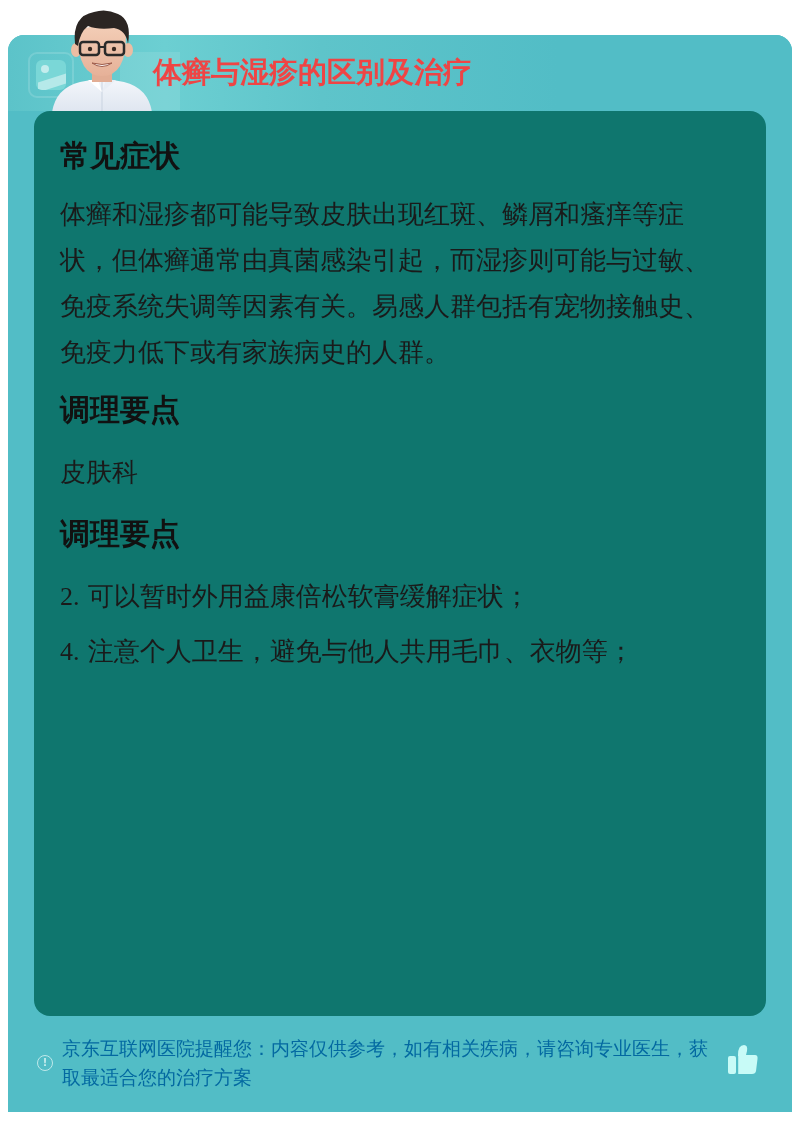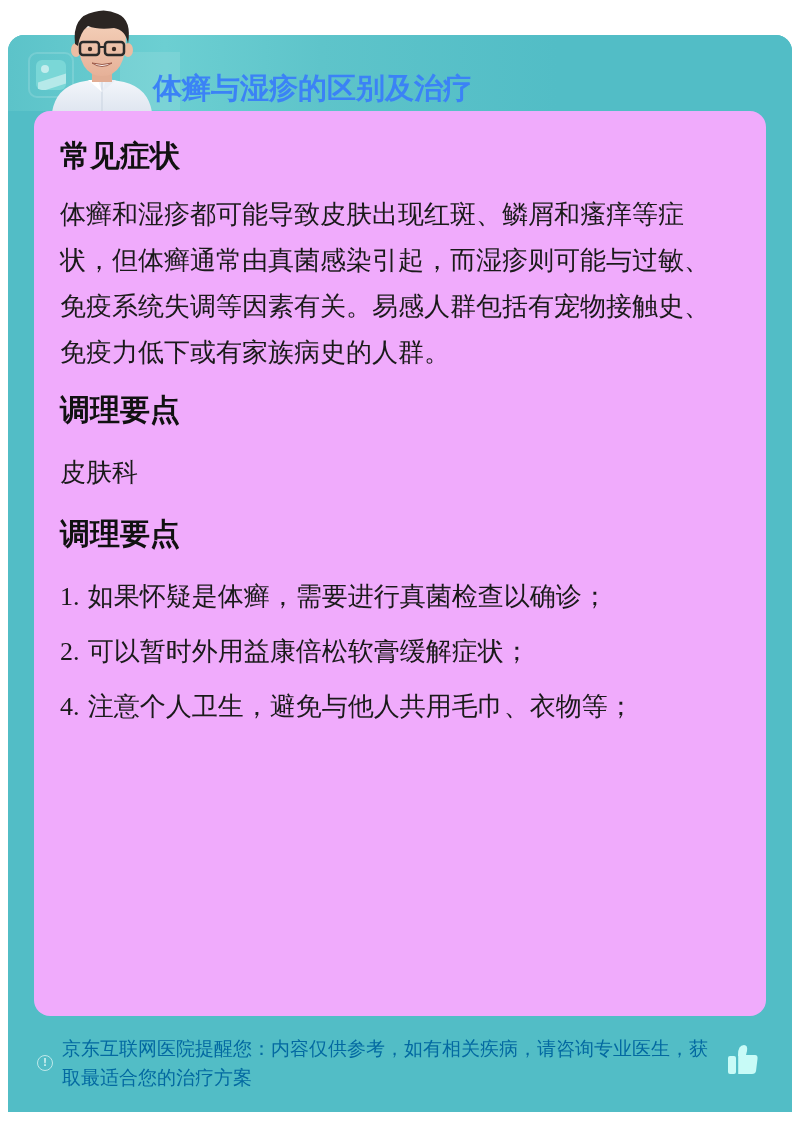--- a/index.html
+++ b/index.html
@@ -31,26 +31,26 @@
   .img-placeholder .pic .sun {
     position: absolute; left: 5px; top: 5px; width: 8px; height: 8px; border-radius: 50%;
     background: rgba(255,255,255,0.55);
   }
   .img-placeholder .pic .hill {
     position: absolute; left: 2px; top: 17px; width: 34px; height: 10px;
     background: rgba(255,255,255,0.45); transform: skewY(-18deg);
   }
   .avatar { position: absolute; left: 48px; top: 6px; width: 108px; height: 106px; }
   .title {
-    position: absolute; left: 153px; top: 68px; height: 40px; line-height: 40px;
-    color: #3b82f6; font-size: 29px; font-weight: bold; letter-spacing: 0px;
+    position: absolute; left: 153px; top: 52px; height: 40px; line-height: 40px;
+    color: #ef4444; font-size: 29px; font-weight: bold; letter-spacing: 0px;
   }
   .card {
     position: absolute; left: 34px; top: 111px; width: 732px; height: 905px;
-    background: #f0abfc; border-radius: 16px;
+    background: #0f766e; border-radius: 16px;
   }
   .card-inner { position: absolute; left: 26px; top: 22px; width: 670px; }
   .section-title {
     font-size: 30px; font-weight: bold; color: #111111; line-height: 46px; margin: 0;
   }
   .body-text {
     font-size: 26px; color: #1a1a1a; line-height: 46px; margin: 12px 0 12px 0;
   }
   .dept { font-size: 26px; color: #1a1a1a; line-height: 46px; margin: 16px 0 16px 0; }
   .tips { list-style: none; padding: 0; margin: 16px 0 0 0; }
@@ -124,21 +124,20 @@
 <div class="card">
   <div class="card-inner">
     <h2 class="section-title">常见症状</h2>
     <p class="body-text">体癣和湿疹都可能导致皮肤出现红斑、鳞屑和瘙痒等症状，但体癣通常由真菌感染引起，而湿疹则可能与过敏、免疫系统失调等因素有关。易感人群包括有宠物接触史、免疫力低下或有家族病史的人群。</p>
 
     <h2 class="section-title">调理要点</h2>
     <p class="dept">皮肤科</p>
 
     <h2 class="section-title">调理要点</h2>
     <ul class="tips">
-      <li><span class="num">1.</span><span> 如果怀疑是体癣，需要进行真菌检查以确诊；</span></li>
       <li><span class="num">2.</span><span> 可以暂时外用益康倍松软膏缓解症状；</span></li>
       <li><span class="num">4.</span><span> 注意个人卫生，避免与他人共用毛巾、衣物等；</span></li>
     </ul>
   </div>
 </div>
 
 <div class="info-icon">!</div>
 <div class="footer-note">京东互联网医院提醒您：内容仅供参考，如有相关疾病，请咨询专业医生，获取最适合您的治疗方案</div>
 
 <svg class="thumb" viewBox="0 0 34 34">

